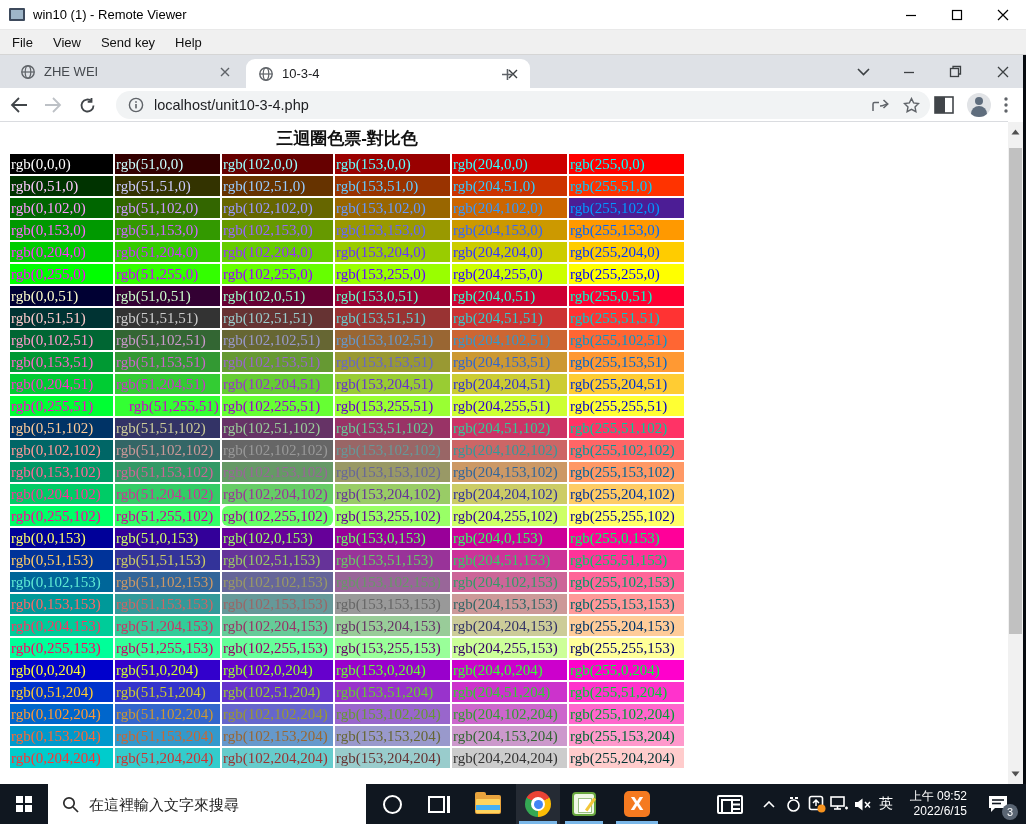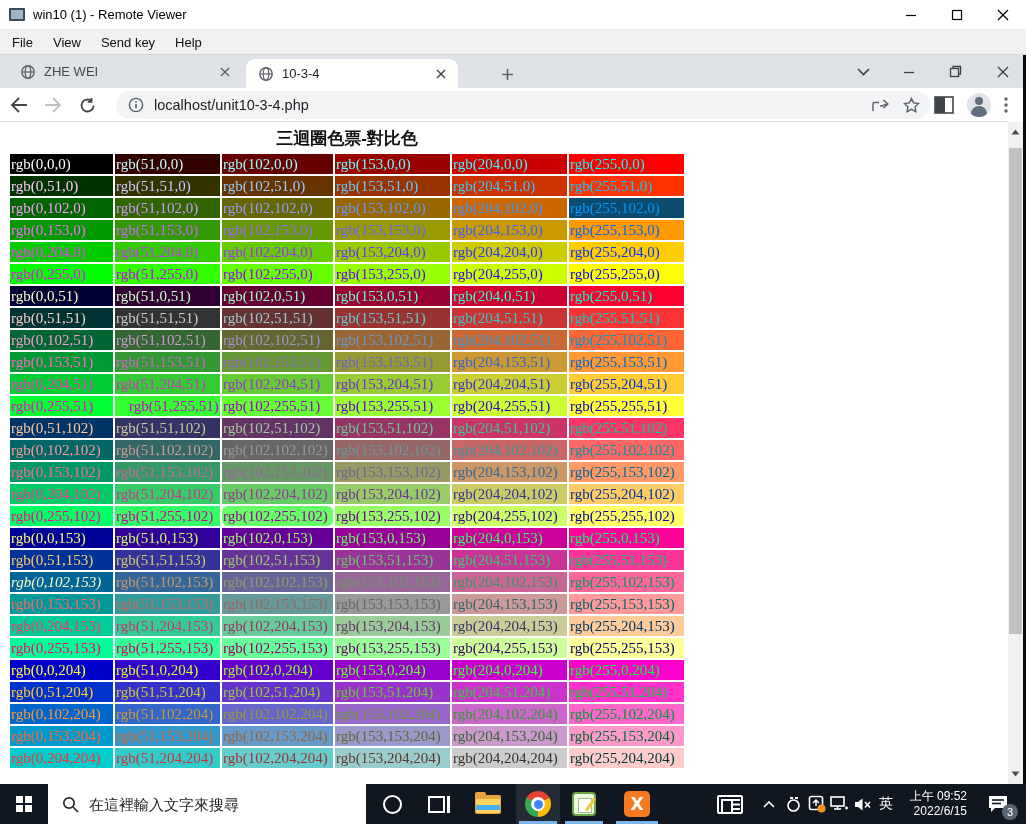--- a/index.html
+++ b/index.html
@@ -13,21 +13,21 @@
   .tb-controls { position:absolute; right:0; top:0; height:30px; display:flex; }
   .tb-btn { width:46px; height:30px; display:flex; align-items:center; justify-content:center; }
   .menubar { position:absolute; top:30px; left:0; width:1026px; height:25px; background:var(--menubar-bg); border-bottom:1px solid #d5d5d5; display:flex; align-items:center; font-size:13px; color:#111; }
   .menu-item { padding:0 10px; height:19px; display:flex; align-items:center; }
   .menu-item:first-child { margin-left:2px; }
 
   
   .tabstrip { position:absolute; top:55px; left:0; width:1026px; height:33px; background:var(--tabstrip-bg); }
   .tab { position:absolute; top:0; height:33px; display:flex; align-items:center; font-size:13px; color:#45494e; }
   .tab.inactive { left:8px; width:234px; }
-  .tab.active { left:246px; width:212px; top:4px; height:29px; background:#fff; border-radius:9px 9px 0 0; color:#202124; }
+  .tab.active { left:246px; width:284px; top:4px; height:29px; background:#fff; border-radius:9px 9px 0 0; color:#202124; }
   .tab .globe { margin-left:12px; flex:0 0 auto; }
   .tab .tab-label { margin-left:8px; flex:1 1 auto; white-space:nowrap; overflow:hidden; }
   .tab .tab-close { width:18px; height:18px; margin-right:8px; display:flex; align-items:center; justify-content:center; border-radius:50%; }
   .newtab-btn { position:absolute; left:494px; top:6px; width:26px; height:26px; display:flex; align-items:center; justify-content:center; }
   .strip-btn { position:absolute; top:0; width:46px; height:33px; display:flex; align-items:center; justify-content:center; }
 
   
   .toolbar { position:absolute; top:88px; left:0; width:1026px; height:34px; background:#fff; display:flex; align-items:center; }
   .nav-btn { width:30px; height:30px; display:flex; align-items:center; justify-content:center; margin-left:4px; }
   .omnibox { position:absolute; left:116px; top:3px; width:814px; height:28px; background:var(--omnibox-bg); border-radius:14px; display:flex; align-items:center; }
@@ -256,21 +256,21 @@
               <td style="background-color: rgb(153, 51, 0); color: rgb(102, 204, 255);">rgb(153,51,0)</td>
               <td style="background-color: rgb(204, 51, 0); color: rgb(51, 204, 255);">rgb(204,51,0)</td>
               <td style="background-color: rgb(255, 51, 0); color: rgb(0, 204, 255);">rgb(255,51,0)</td>
             </tr>
             <tr>
               <td style="background-color: rgb(0, 102, 0); color: rgb(255, 153, 255);">rgb(0,102,0)</td>
               <td style="background-color: rgb(51, 102, 0); color: rgb(204, 153, 255);">rgb(51,102,0)</td>
               <td style="background-color: rgb(102, 102, 0); color: rgb(153, 153, 255);">rgb(102,102,0)</td>
               <td style="background-color: rgb(153, 102, 0); color: rgb(102, 153, 255);">rgb(153,102,0)</td>
               <td style="background-color: rgb(204, 102, 0); color: rgb(51, 153, 255);">rgb(204,102,0)</td>
-              <td style="background-color: #0c4a6e; color: rgb(0, 153, 255);">rgb(255,102,0)</td>
+              <td style="background-color: #4c1d95; color: rgb(0, 153, 255);">rgb(255,102,0)</td>
             </tr>
             <tr>
               <td style="background-color: rgb(0, 153, 0); color: rgb(255, 102, 255);">rgb(0,153,0)</td>
               <td style="background-color: rgb(51, 153, 0); color: rgb(204, 102, 255);">rgb(51,153,0)</td>
               <td style="background-color: rgb(102, 153, 0); color: rgb(153, 102, 255);">rgb(102,153,0)</td>
               <td style="background-color: rgb(153, 153, 0); color: rgb(102, 102, 255);">rgb(153,153,0)</td>
               <td style="background-color: rgb(204, 153, 0); color: rgb(51, 102, 255);">rgb(204,153,0)</td>
               <td style="background-color: rgb(255, 153, 0); color: rgb(0, 102, 255);">rgb(255,153,0)</td>
             </tr>
             <tr>
@@ -387,21 +387,21 @@
             </tr>
             <tr>
               <td style="background-color: rgb(0, 51, 153); color: rgb(255, 204, 102);">rgb(0,51,153)</td>
               <td style="background-color: rgb(51, 51, 153); color: rgb(204, 204, 102);">rgb(51,51,153)</td>
               <td style="background-color: rgb(102, 51, 153); color: rgb(153, 204, 102);">rgb(102,51,153)</td>
               <td style="background-color: rgb(153, 51, 153); color: rgb(102, 204, 102);">rgb(153,51,153)</td>
               <td style="background-color: rgb(204, 51, 153); color: rgb(51, 204, 102);">rgb(204,51,153)</td>
               <td style="background-color: rgb(255, 51, 153); color: rgb(0, 204, 102);">rgb(255,51,153)</td>
             </tr>
             <tr>
-              <td style="background-color: rgb(0, 102, 153); color: #fef9c3; font-style: italic;">rgb(0,102,153)</td>
+              <td style="background-color: rgb(0, 102, 153); color: #5eead4;">rgb(0,102,153)</td>
               <td style="background-color: rgb(51, 102, 153); color: rgb(204, 153, 102);">rgb(51,102,153)</td>
               <td style="background-color: rgb(102, 102, 153); color: rgb(153, 153, 102);">rgb(102,102,153)</td>
               <td style="background-color: rgb(153, 102, 153); color: rgb(102, 153, 102);">rgb(153,102,153)</td>
               <td style="background-color: rgb(204, 102, 153); color: rgb(51, 153, 102);">rgb(204,102,153)</td>
               <td style="background-color: rgb(255, 102, 153); color: rgb(0, 153, 102);">rgb(255,102,153)</td>
             </tr>
             <tr>
               <td style="background-color: rgb(0, 153, 153); color: rgb(255, 102, 102);">rgb(0,153,153)</td>
               <td style="background-color: rgb(51, 153, 153); color: rgb(204, 102, 102);">rgb(51,153,153)</td>
               <td style="background-color: rgb(102, 153, 153); color: rgb(153, 102, 102);">rgb(102,153,153)</td>

